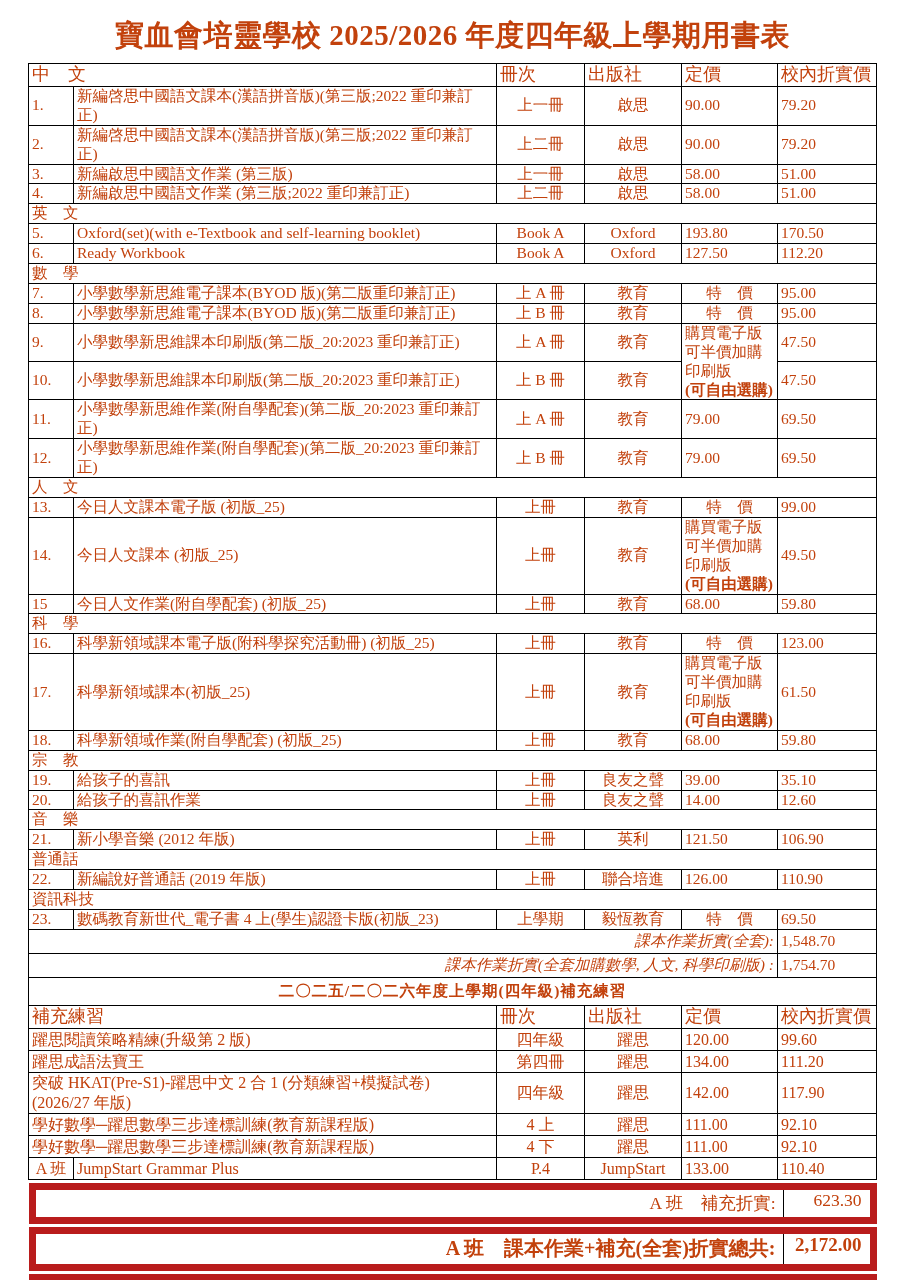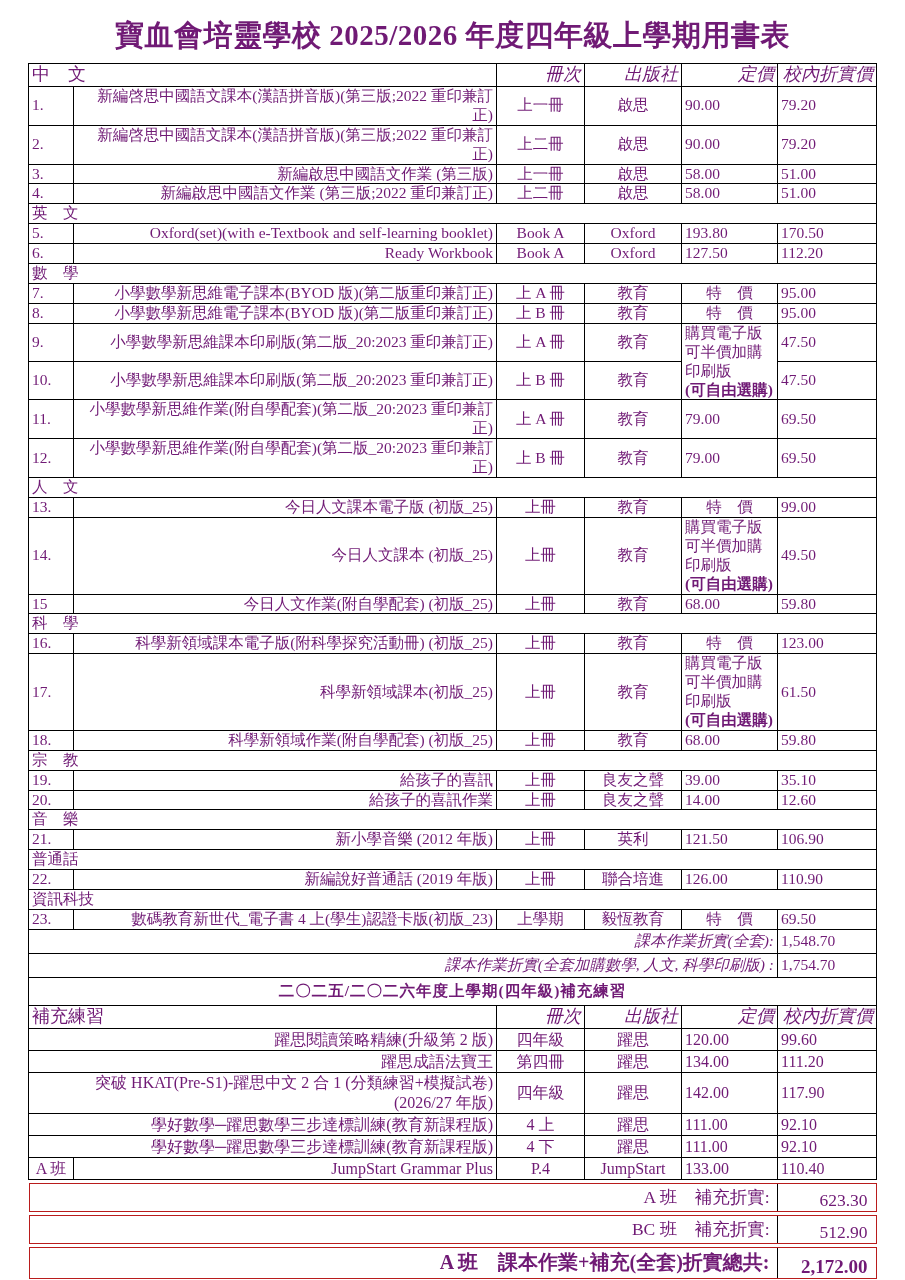--- a/index.html
+++ b/index.html
@@ -1,18 +1,18 @@
 <!DOCTYPE html>
 <html lang="zh-Hant"><head>
 <meta charset="utf-8">
 <style>
   html,body{margin:0;padding:0;background:#fff;}
   .page{
     width:905px;height:1280px;box-sizing:border-box;
-    background:#fff;color:#701a75;overflow:hidden;position:relative;
+    background:#fff;color:#c2410c;overflow:hidden;position:relative;
     font-family:"Liberation Serif","DejaVu Serif",serif;
   }
   .doc-title{
     text-align:center;font-weight:bold;font-size:29px;
     margin:0;padding:16px 0 7px 0;letter-spacing:.5px;white-space:pre-wrap;
   }
   table.booklist{
     border-collapse:collapse;table-layout:fixed;
     width:848px;margin:0 auto;
   }
@@ -26,35 +26,35 @@
   tr.rowsec   td{height:17px;}
   tr.rowitem  td{height:19px;}
   tr.tall     td{height:38px;}
   tr.xtall    td{height:56px;}
   tr.rowsummary td{height:24px;}
   tr.rowbighead td{height:28px;}
   tr.rowsupp  td{height:22px;font-size:16px;}
   tr.rowsupp2 td{height:41px;font-size:16px;}
   
   td.no{text-align:left;padding-left:8px;}
-  td.tcell{text-align:right;padding-left:5px;}
+  td.tcell{text-align:left;padding-left:5px;}
   td.c{text-align:center;}
   td.r{padding-right:8px;}
   td.sec{text-align:left;padding-left:7px;font-size:16.5px;}
-  td.ch{text-align:right;font-size:16.5px;font-style:italic;}
+  td.ch{text-align:left;font-size:16.5px;}
   td.sp{text-align:center;}
   td.plines{font-size:11px;line-height:1.2;text-align:left;padding:1px 0;}
   td.plines .b{font-weight:bold;}
   td.sum-label{text-align:right;font-size:17.5px;padding-right:7px;font-style:italic;}
   td.sum-val{text-align:left;font-size:16.5px;padding-right:8px;}
   td.bighead{text-align:center;font-weight:bold;font-size:21px;letter-spacing:1px;margin-top:32px;}
   td.suphead{text-align:left;padding-left:7px;font-size:16.5px;}
   
   .totals{width:848px;margin:2px auto 0 auto;}
-  .trow{display:flex;border:1px solid #b91c1c;margin-top:3px;align-items:flex-end;background:#fff;}
+  .trow{display:flex;border:7px solid #b91c1c;margin-top:3px;align-items:flex-start;background:#fff;}
   .trow .tlabel{width:748px;box-sizing:border-box;border-right:1px solid #000;
     text-align:right;padding-right:7px;white-space:pre-wrap;align-self:stretch;
     display:flex;align-items:center;justify-content:flex-end;}
   .trow .tval{flex:1;text-align:right;padding-right:8px;}
   .trow.md{height:27px;font-size:17.5px;}
   .trow.lg{height:30px;font-size:20px;font-weight:bold;}
   .trow.lg .tval{font-size:19px;}
 </style>
 </head>
 <body>
@@ -349,24 +349,20 @@
           <td class="r">110.40</td>
         </tr>
       </tbody>
   </table>
 
   <div class="totals" id="totals-stack">
       <div class="trow md">
         <div class="tlabel">A 班　補充折實:</div>
         <div class="tval">623.30</div>
       </div>
-      <div class="trow md">
-        <div class="tlabel">BC 班　補充折實:</div>
-        <div class="tval">512.90</div>
-      </div>
       <div class="trow lg">
         <div class="tlabel">A 班　課本作業+補充(全套)折實總共:</div>
         <div class="tval">2,172.00</div>
       </div>
       <div class="trow lg">
         <div class="tlabel">A 班　課本作業+補充(全套加購數學,人文,科學印刷版)折實總共:</div>
       </div>
     </div>
 
 </div>

